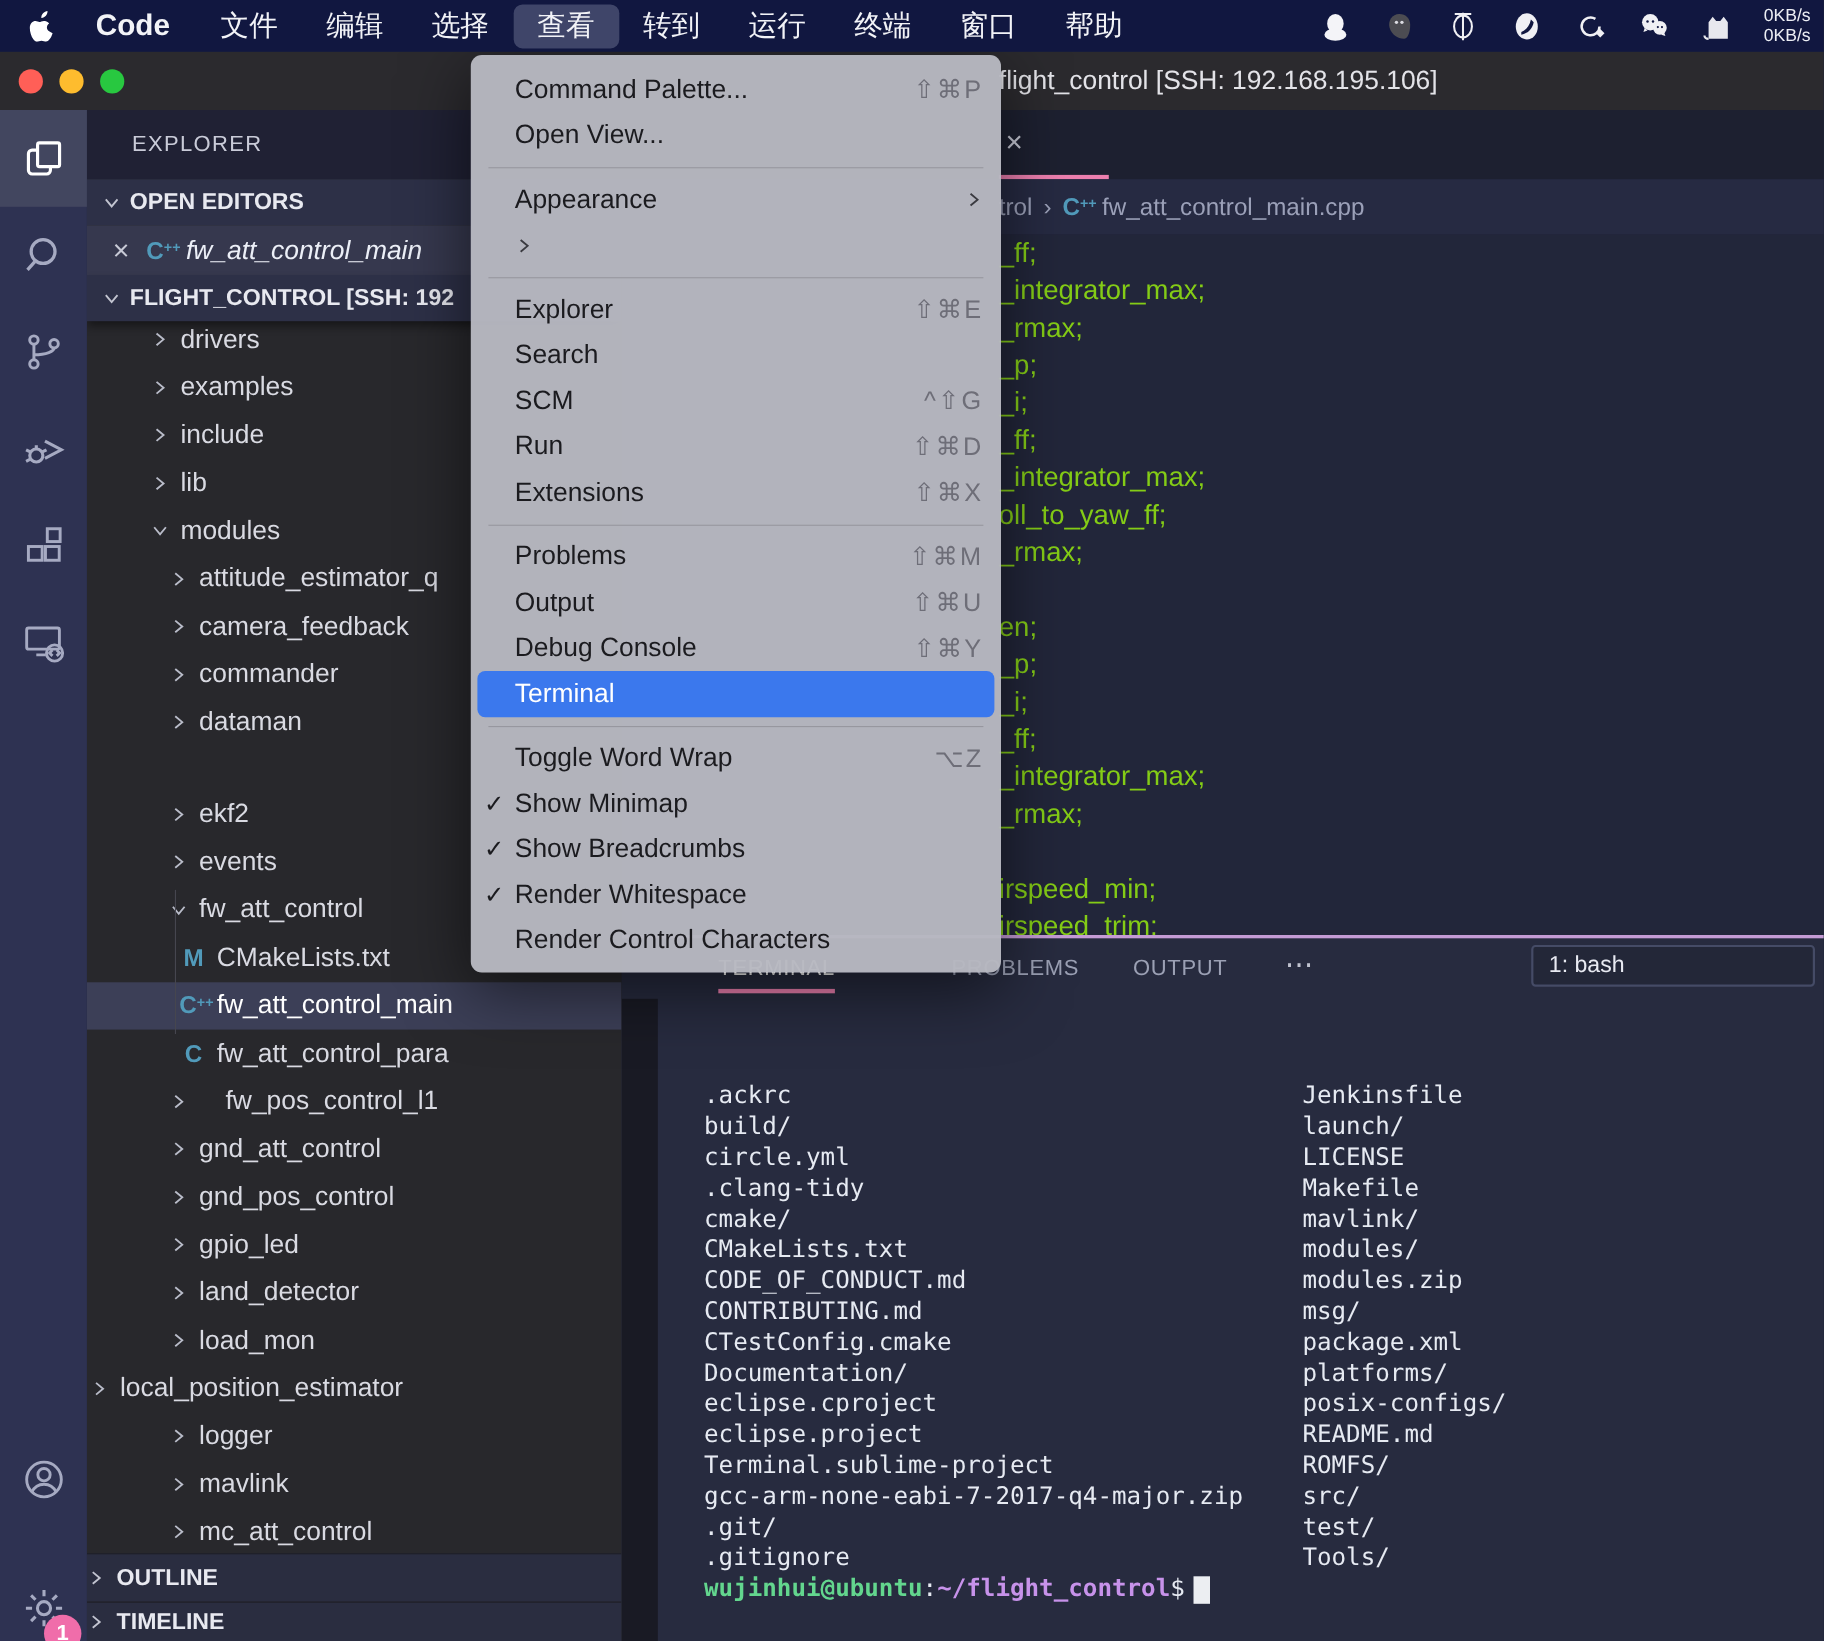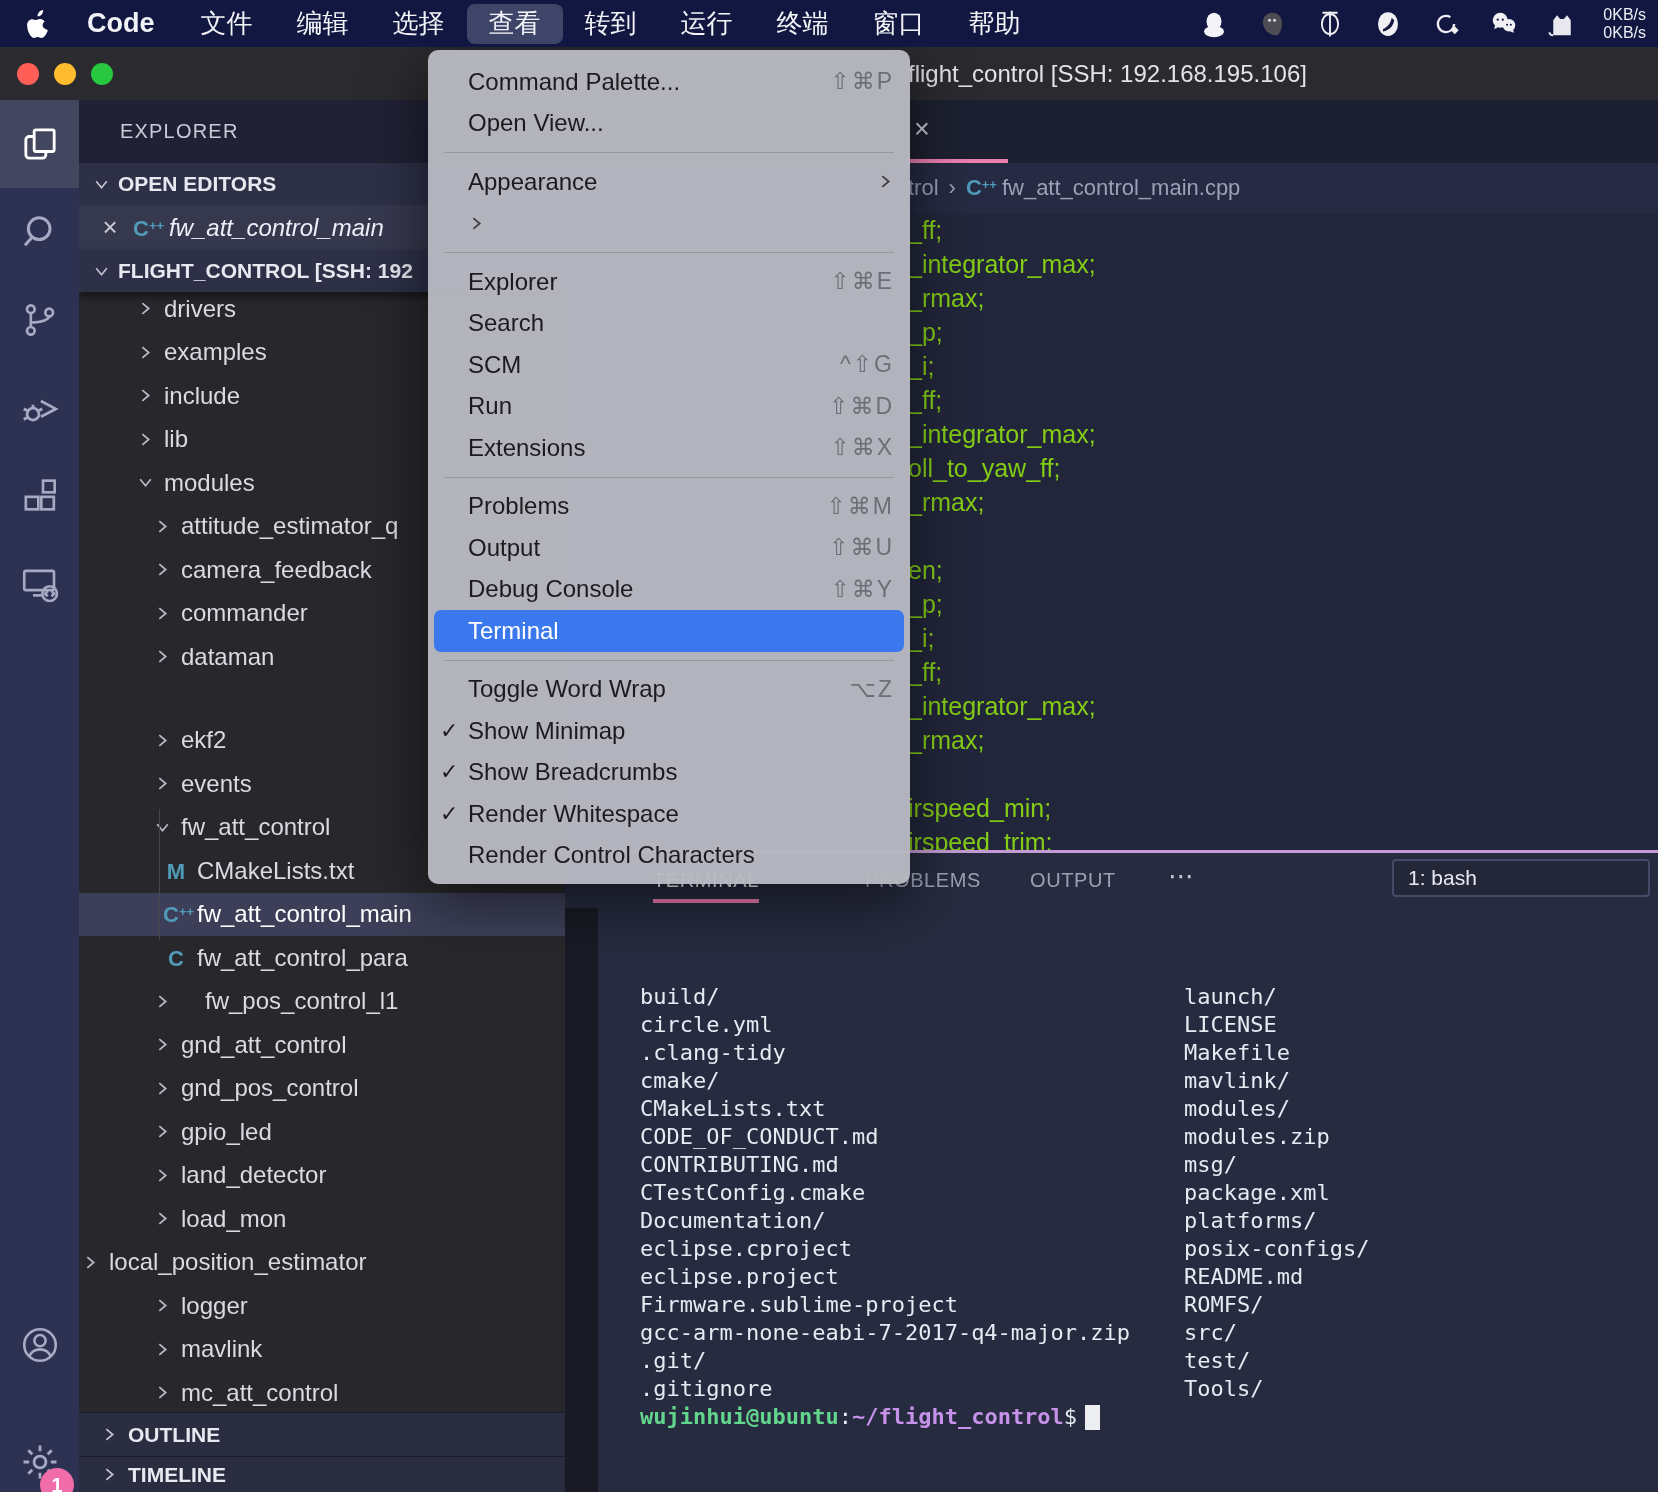--- a/index.html
+++ b/index.html
@@ -62,21 +62,21 @@
           color:#d9dae2; }
   .trow.selected { background:#3c3f57; color:#ffffff; }
   .trow .chev { width:22px; display:flex; justify-content:center; color:#b9bcc9; }
   .indent-guide { position:absolute; left:80px; top:709px; width:1px; height:131px;
                   background:#46464f; z-index:2; }
   .fico { color:#519aba; font-weight:bold; font-size:22px; width:26px;
           display:inline-block; text-align:center; position:relative; }
   .fico em { font-style:normal; font-size:13px; position:relative; top:-6px; }
   .sb-bottom { position:absolute; left:0; right:0; height:44px; background:#2a2d40;
                border-top:1px solid #1e1e26; display:flex; align-items:center;
-               font-weight:bold; font-size:21px; color:#e8e9f0; padding-left:22px;
+               font-weight:bold; font-size:21px; color:#e8e9f0; 
                gap:10px; z-index:3; }
   #outline-row { top:1312px; }
   #timeline-row { top:1356px; height:36px; }
 
   
   #tabrow { position:absolute; left:565px; top:100px; width:1093px; height:63px;
             background:#1d2030; z-index:2; }
   #tab-underline { position:absolute; left:343px; bottom:0; width:100px; height:4px; }
   #tab-close { position:absolute; left:349px; top:14px; font-size:27px; color:#c8cad6; }
   #breadcrumb { position:absolute; left:565px; top:163px; width:1093px; height:50px;
@@ -646,32 +646,33 @@
 <div id="panel">
   <span class="ptab active" id="ptab-terminal">TERMINAL</span>
   <span id="ptab-terminal-underline" style="background: rgb(236, 127, 174);"></span>
   <span class="ptab" id="ptab-problems">PROBLEMS</span>
   <span class="ptab" id="ptab-output">OUTPUT</span>
   <span id="ptab-more">⋯</span>
   <div id="bash-box">1: bash</div>
   <div class="pstrip"></div>
   <div id="term">
     <div id="term-rows">
+        <div class="trm-row"><span class="tleft">.ackrc</span><span>Jenkinsfile</span></div>
         <div class="trm-row"><span class="tleft">build/</span><span>launch/</span></div>
         <div class="trm-row"><span class="tleft">circle.yml</span><span>LICENSE</span></div>
         <div class="trm-row"><span class="tleft">.clang-tidy</span><span>Makefile</span></div>
         <div class="trm-row"><span class="tleft">cmake/</span><span>mavlink/</span></div>
         <div class="trm-row"><span class="tleft">CMakeLists.txt</span><span>modules/</span></div>
         <div class="trm-row"><span class="tleft">CODE_OF_CONDUCT.md</span><span>modules.zip</span></div>
         <div class="trm-row"><span class="tleft">CONTRIBUTING.md</span><span>msg/</span></div>
         <div class="trm-row"><span class="tleft">CTestConfig.cmake</span><span>package.xml</span></div>
         <div class="trm-row"><span class="tleft">Documentation/</span><span>platforms/</span></div>
         <div class="trm-row"><span class="tleft">eclipse.cproject</span><span>posix-configs/</span></div>
         <div class="trm-row"><span class="tleft">eclipse.project</span><span>README.md</span></div>
-        <div class="trm-row"><span class="tleft">Firmware.sublime-project</span><span>ROMFS/</span></div>
+        <div class="trm-row"><span class="tleft">Terminal.sublime-project</span><span>ROMFS/</span></div>
         <div class="trm-row"><span class="tleft">gcc-arm-none-eabi-7-2017-q4-major.zip</span><span>src/</span></div>
         <div class="trm-row"><span class="tleft">.git/</span><span>test/</span></div>
         <div class="trm-row"><span class="tleft">.gitignore</span><span>Tools/</span></div>
       </div>
     <div id="prompt-line">
       <span style="font-weight: bold; color: rgb(99, 214, 142);">wujinhui@ubuntu</span>
         <span>:</span>
         <span style="font-weight: bold; color: rgb(199, 146, 234);">~/flight_control</span>
         <span>$</span>
       <span class="cursor-block"></span>

